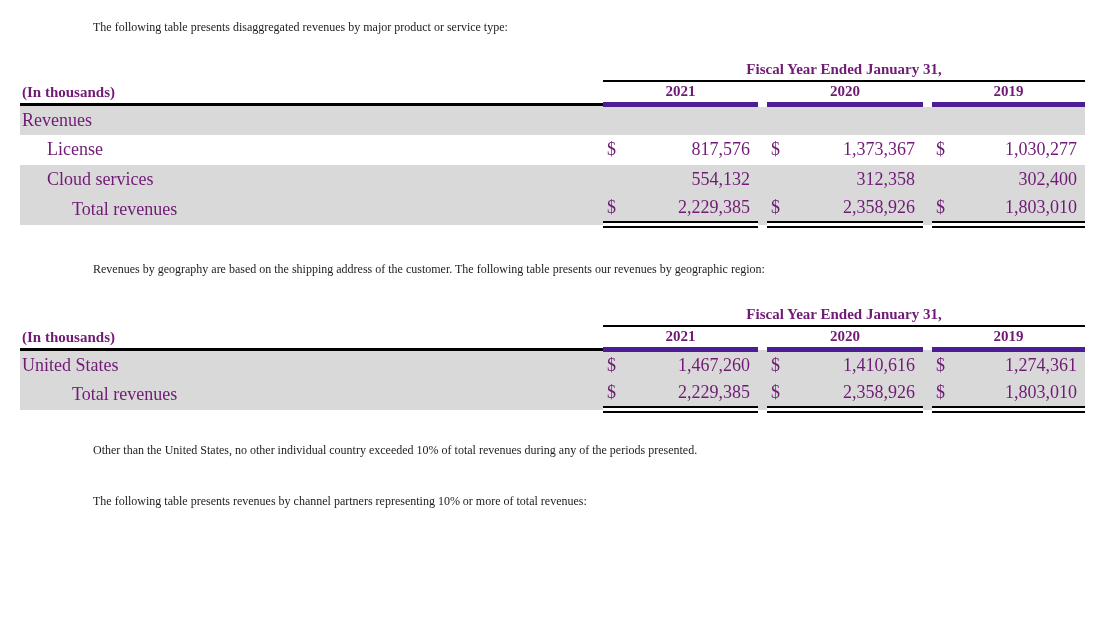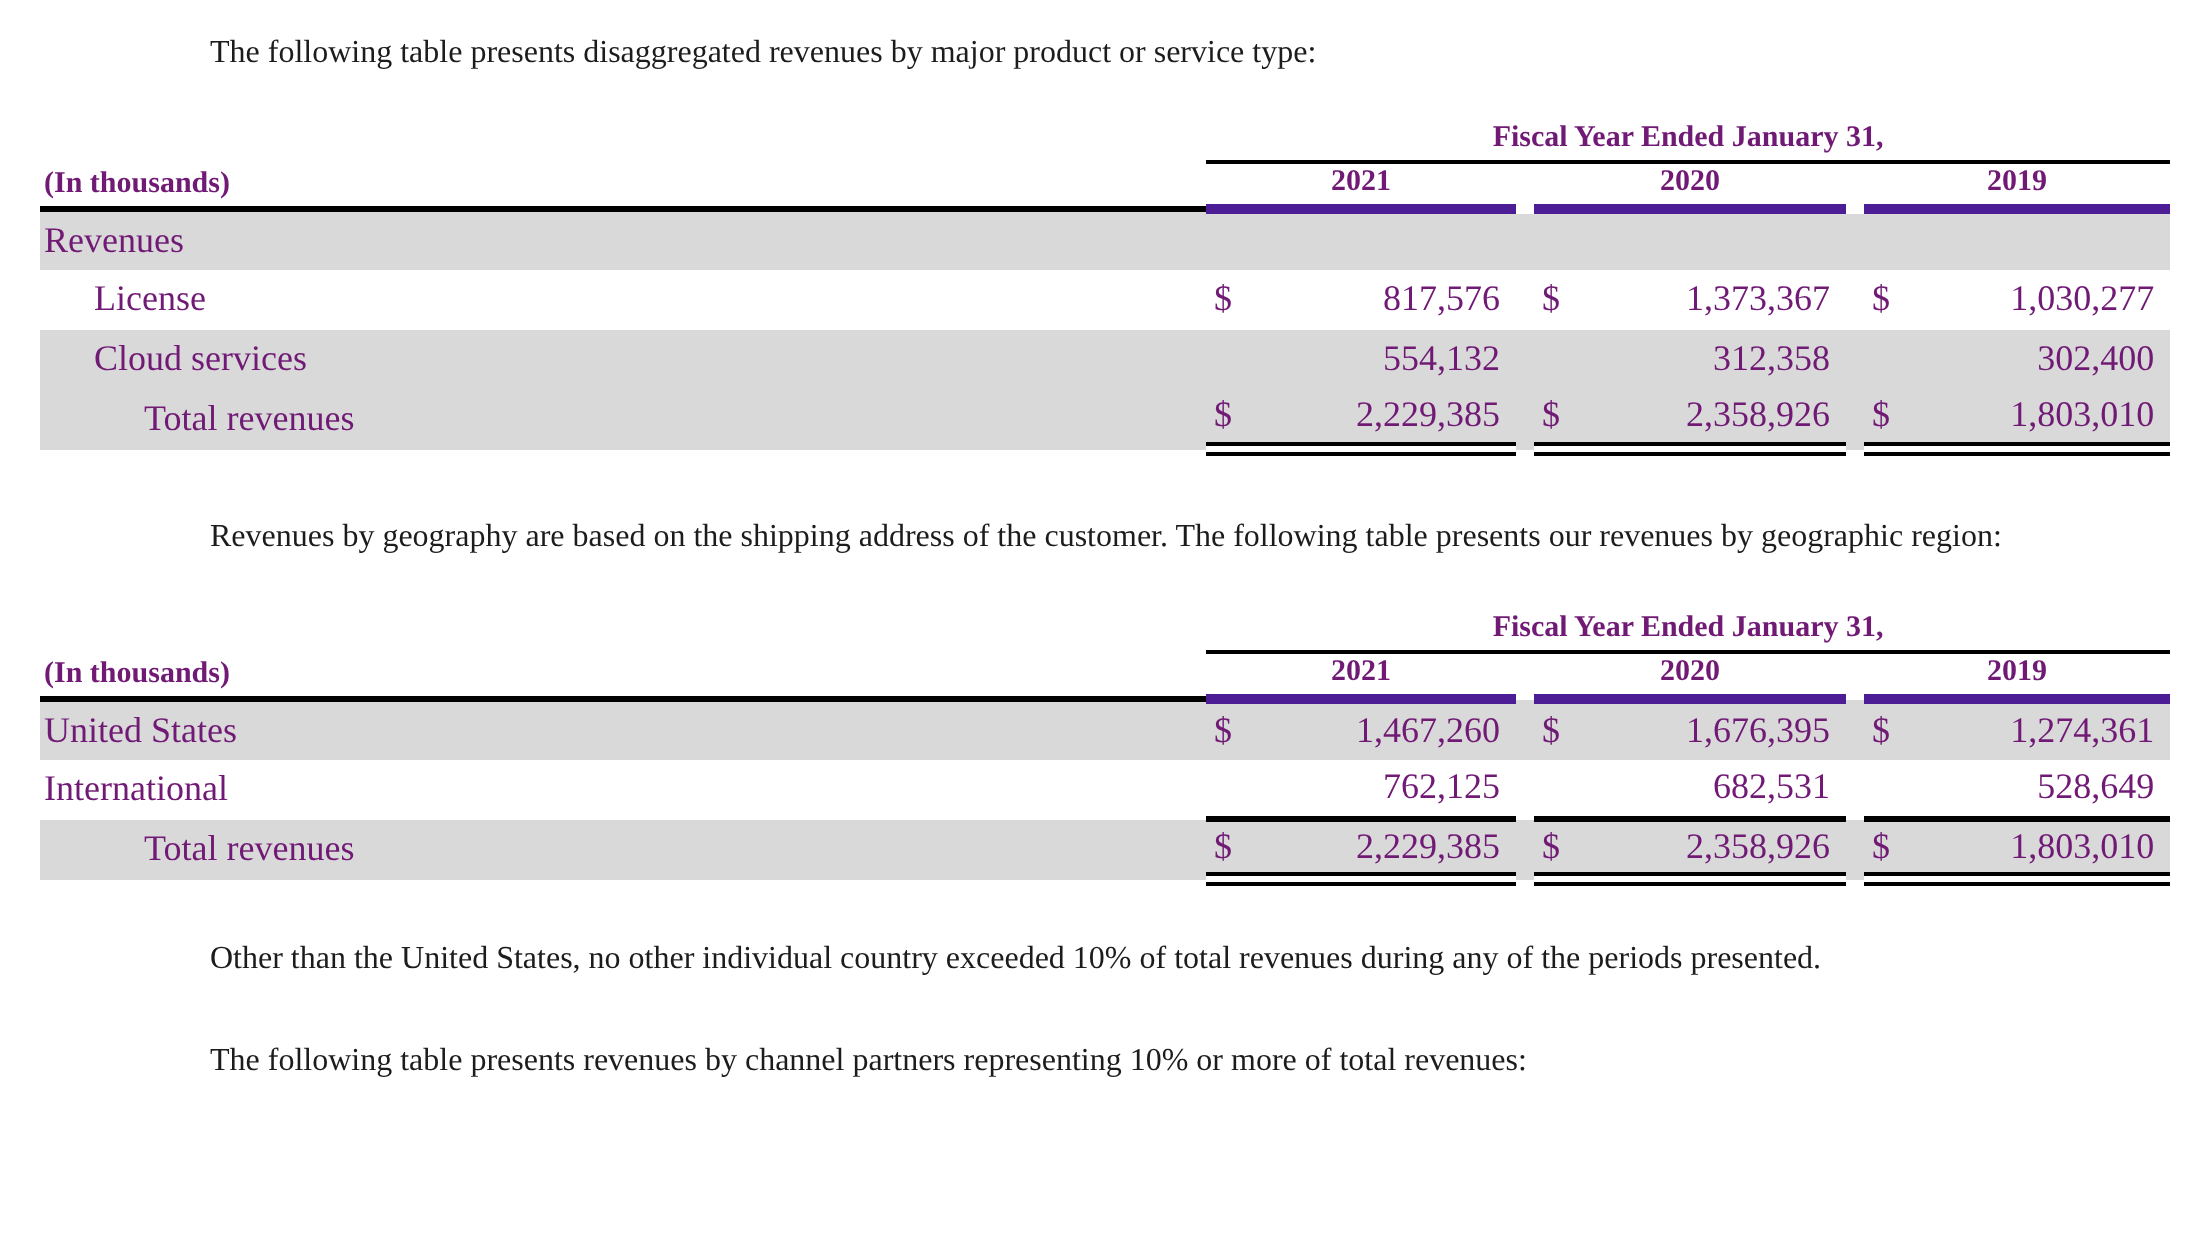--- a/index.html
+++ b/index.html
@@ -8,23 +8,23 @@
     background: #ffffff;
   }
   body {
     width: 1098px;
     height: 621px;
     font-family: "Liberation Serif", serif;
     color: #1c1c1c;
     overflow: hidden;
   }
   .para {
-    font-size: 16px;
+    font-size: 12px;
     line-height: 22px;
-    margin: 0 0 0 16px;
+    margin: 0 0 0 4px;
     max-width: 1052px;
   }
   .para.indent { text-indent: 89px; }
   .p1 { margin-top: 16px; }
   .p2 { margin-top: 30px; }
   .p3 { margin-top: 26px; }
   .p4 { margin-top: 29px; }
 
   table.fin {
     border-collapse: collapse;
@@ -167,35 +167,24 @@
     <td class="yr" colspan="2">2020</td>
     <td></td>
     <td class="yr" colspan="2">2019</td>
   </tr>
   <tr class="row shaded">
     <td class="lbl">United States</td>
     <td class="d">$</td>
     <td class="v">1,467,260</td>
     <td></td>
     <td class="d">$</td>
-    <td class="v">1,676,395</td>
+    <td class="v">1,410,616</td>
     <td></td>
     <td class="d">$</td>
     <td class="v">1,274,361</td>
-  </tr>
-  <tr class="row rule">
-    <td class="lbl">International</td>
-    <td class="d"></td>
-    <td class="v">762,125</td>
-    <td></td>
-    <td class="d"></td>
-    <td class="v">682,531</td>
-    <td></td>
-    <td class="d"></td>
-    <td class="v">528,649</td>
   </tr>
   <tr class="row shaded total">
     <td class="lbl ind2">Total revenues</td>
     <td class="d">$</td>
     <td class="v">2,229,385</td>
     <td></td>
     <td class="d">$</td>
     <td class="v">2,358,926</td>
     <td></td>
     <td class="d">$</td>

